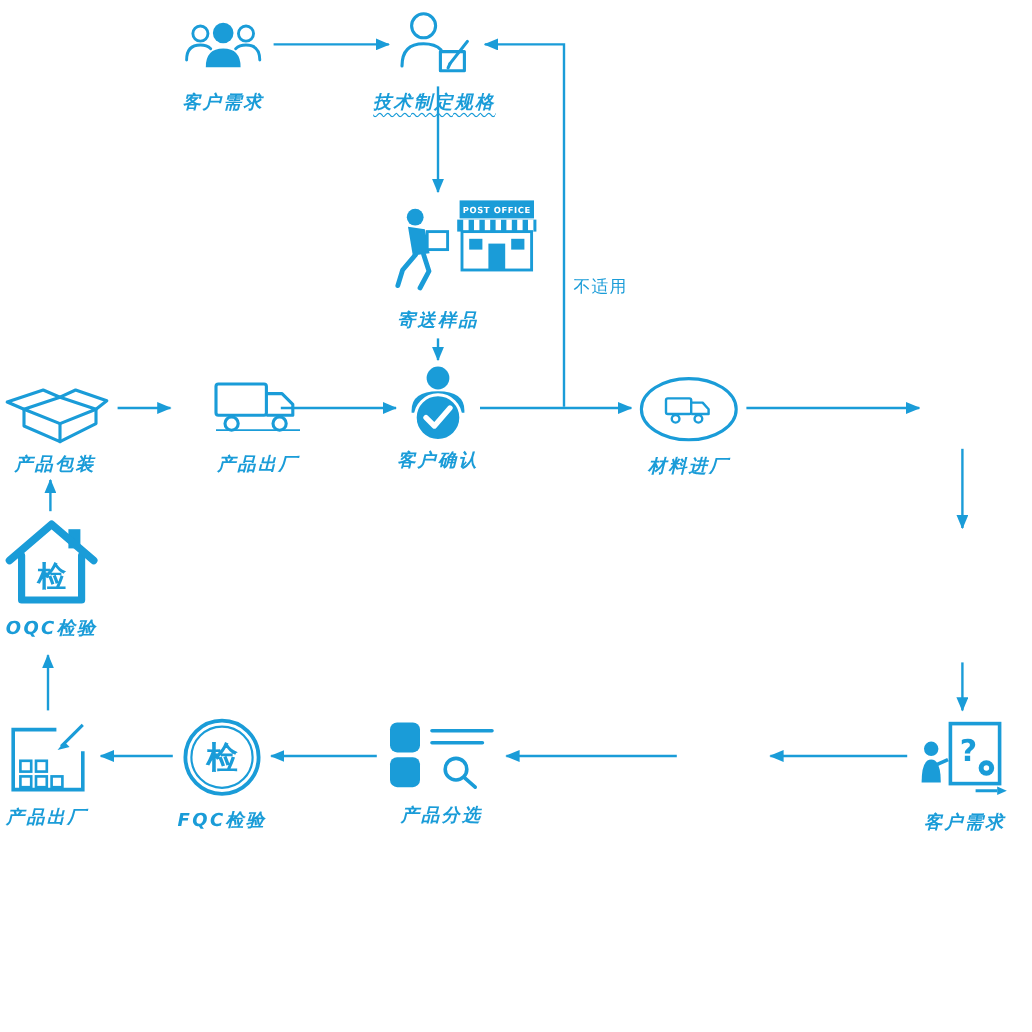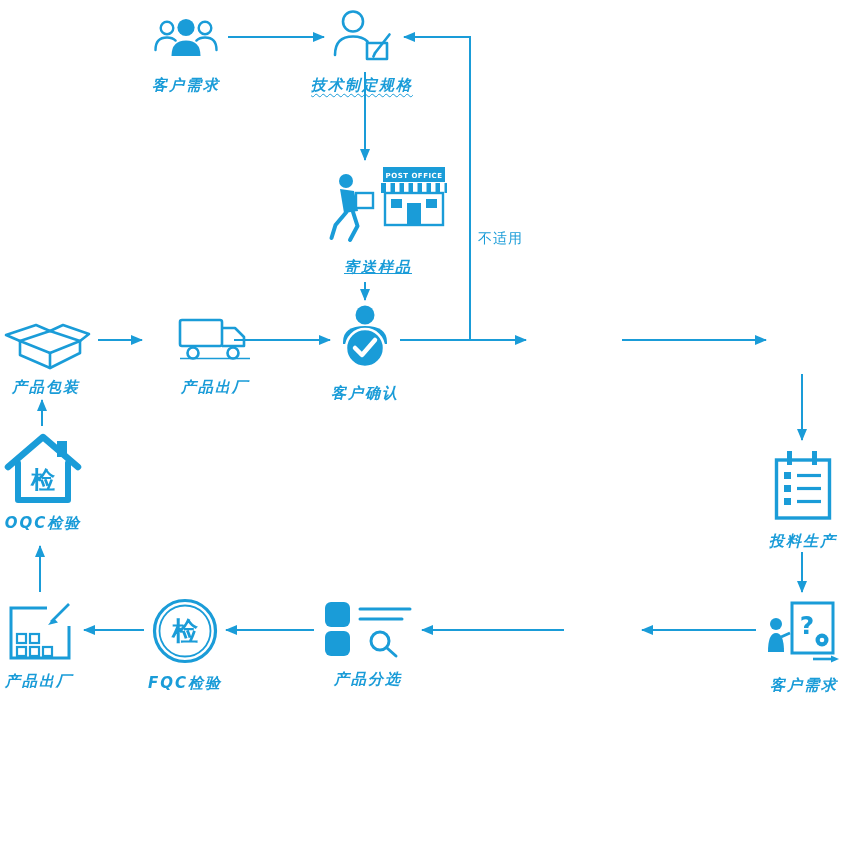--- a/index.html
+++ b/index.html
@@ -104,57 +104,51 @@
         <rect x="104" y="17" width="4.5" height="10"></rect>
         <rect x="113" y="17" width="4.5" height="10"></rect>
       </g>
       <rect x="58" y="27" width="58" height="32" fill="none" stroke="#1a9cd8" stroke-width="2.4"></rect>
       <g fill="#1a9cd8">
         <rect x="64" y="33" width="11" height="9"></rect>
         <rect x="99" y="33" width="11" height="9"></rect>
         <rect x="80" y="37" width="14" height="22"></rect>
       </g>
     </svg>
-    <div class="label" style="align-self:flex-start;margin-left:18px;text-decoration:underline;">寄送样品</div>
+    <div class="label" style="align-self:flex-start;margin-left:5px;">寄送样品</div>
   </div>
 
   <div class="node" style="left:332px;top:304px;width:66px;">
     <svg width="54" height="66" viewBox="0 0 54 66">
       <g fill="#1a9cd8">
         <circle cx="27" cy="11" r="9.5"></circle>
         <path d="M5 38 Q5 22 27 22 Q49 22 49 38 L49 40 L5 40 Z"></path>
       </g>
       <circle cx="27" cy="44" r="19" fill="#1a9cd8" stroke="#ffffff" stroke-width="2.5"></circle>
       <polyline points="17 44 24 51 37 36" fill="none" stroke="#ffffff" stroke-width="4.5" stroke-linecap="round" stroke-linejoin="round"></polyline>
     </svg>
-    <div class="label" style="margin-top:14px;">客户确认</div>
+    <div class="label" style="margin-top:4px;">客户确认</div>
   </div>
 
   <div class="branch-label" style="left:478px;top:230px;">不适用</div>
 
-
-
-  <div class="node" style="left:770px;top:448px;width:66px;">
-    <svg width="62" height="74" viewBox="0 0 62 74">
-      <rect x="4.5" y="12" width="53" height="58" fill="none" stroke="#1a9cd8" stroke-width="3.4"></rect>
-      <g fill="#1a9cd8">
-        <rect x="15" y="3" width="5" height="14"></rect>
-        <rect x="40" y="3" width="5" height="14"></rect>
-        <rect x="12" y="24" width="7" height="7"></rect>
-        <rect x="12" y="37" width="7" height="7"></rect>
-        <rect x="12" y="50" width="7" height="7"></rect>
-      </g>
-      <g stroke="#1a9cd8" stroke-width="3.2">
-        <line x1="25" y1="27.5" x2="49" y2="27.5"></line>
-        <line x1="25" y1="40.5" x2="49" y2="40.5"></line>
-        <line x1="25" y1="53.5" x2="49" y2="53.5"></line>
-      </g>
-    </svg>
-    <div class="label">投料生产</div>
-  </div>
+  <div class="node" style="left:532px;top:313px;width:84px;">
+    <svg width="84" height="56" viewBox="0 0 84 56">
+      <ellipse cx="42" cy="28" rx="39.5" ry="25.5" stroke="#1a9cd8" stroke-width="2.6" fill="none"></ellipse>
+      <g stroke="#1a9cd8" stroke-width="2" fill="none" stroke-linejoin="round">
+        <rect x="23" y="19" width="21" height="13" rx="1.5"></rect>
+        <path d="M44 22.5 h9.5 l5 5.5 v4 h-14.5"></path>
+        <circle cx="31" cy="36" r="3.2"></circle>
+        <circle cx="50" cy="36" r="3.2"></circle>
+      </g>
+    </svg>
+    <div class="label">材料进厂</div>
+  </div>
+
+
 
   <div class="node" style="left:764px;top:598px;width:80px;">
     <svg width="78" height="68" viewBox="0 0 78 68">
       <g fill="#1a9cd8">
         <circle cx="11" cy="26" r="6"></circle>
         <path d="M3 54 Q3 35 11 35 Q19 35 19 54 Z"></path>
       </g>
       <line x1="16" y1="39" x2="25" y2="35" stroke="#1a9cd8" stroke-width="3"></line>
       <rect x="27" y="5" width="41" height="50" fill="none" stroke="#1a9cd8" stroke-width="3"></rect>
       <text x="42" y="36" font-size="25" font-weight="bold" fill="#1a9cd8" text-anchor="middle">?</text>

